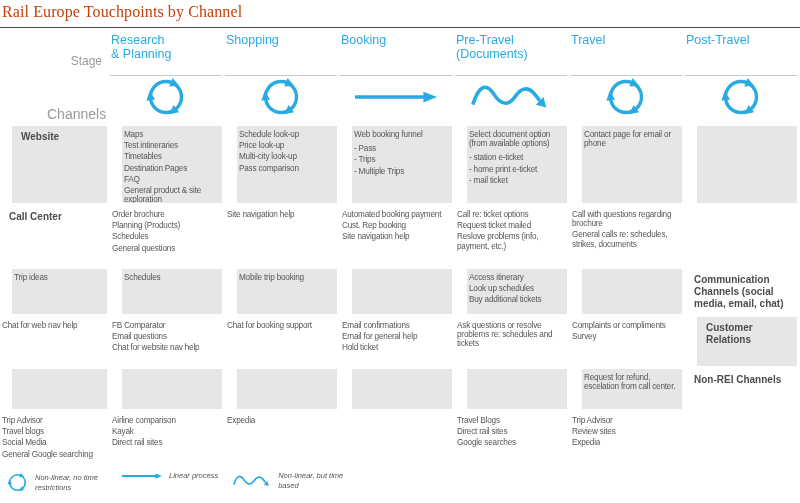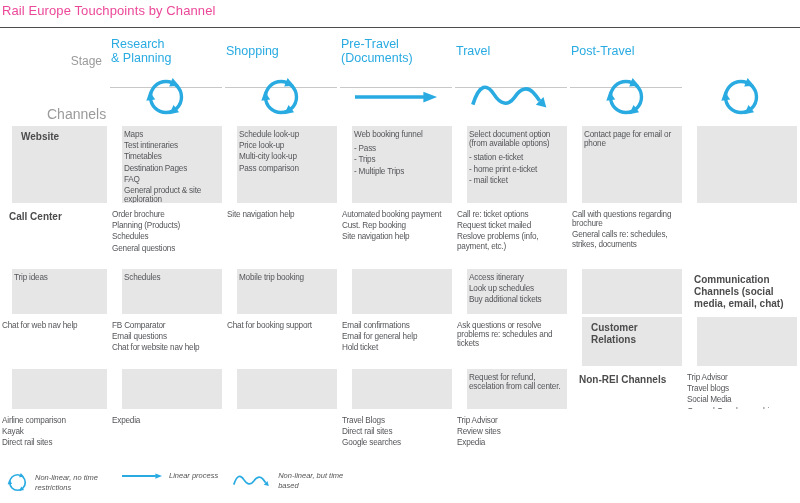--- a/index.html
+++ b/index.html
@@ -1,23 +1,23 @@
 <!DOCTYPE html>
 <html><head>
 <meta charset="utf-8">
 <style>
   html,body{margin:0;padding:0;background:#fff;}
   body{width:800px;height:503px;overflow:hidden;font-family:"Liberation Sans",sans-serif;}
   .page{position:relative;width:800px;height:503px;background:#fff;}
-  .title{position:absolute;top:3px;left:2px;font-size:13px;color:#ec4899;letter-spacing:.1px;}
+  .title{position:absolute;top:3px;left:2px;font-size:16px;color:#c2410c;letter-spacing:.1px;font-family:Liberation Serif, serif;}
   .title-rule{position:absolute;top:27px;left:0;width:800px;border-top:1px solid #4d4d4d;height:0;}
   .grid{display:grid;grid-template-columns:107px repeat(6,112px);column-gap:3px;}
   #stage-row{position:absolute;top:33px;left:0;}
   .stage-label-cell{height:35px;display:flex;align-items:flex-end;justify-content:flex-end;padding:0 5px 4px 0;color:#9a9a9a;font-size:12px;}
-  .stage-cell{height:35px;display:flex;align-items:center;border-bottom:1px solid #c8c8c8;padding:0 0 19px 1px;}
+  .stage-cell{height:35px;display:flex;align-items:flex-start;border-bottom:1px solid #c8c8c8;padding:0 0 7px 1px;}
   .stage-name{color:#29ABE2;font-size:12.5px;line-height:1.12;}
   #icon-row{position:absolute;top:71px;left:0;height:52px;}
   .channels-cell{display:flex;align-items:flex-end;color:#9a9a9a;font-size:14px;padding:0 0 1px 3px;margin-left:44px;}
   .icon-cell{height:52px;display:flex;align-items:center;justify-content:center;}
   #table{position:absolute;top:126px;left:0;row-gap:3px;}
   .gray{background:#E6E6E6;margin-left:12px;}
   .rowlabel{font-weight:bold;font-size:10px;color:#4c4c4e;padding:5px 6px 0 9px;line-height:1.2;overflow:hidden;}
   .cell{padding:4px 2px 0 2px;font-size:8.2px;letter-spacing:-0.2px;color:#55565a;overflow:hidden;}
   .item{line-height:1.12;margin-bottom:2px;}
   .item:not(.dash)+.item.dash{margin-top:5px;}
@@ -42,20 +42,25 @@
           <span style="display: block;">&amp; Planning</span>
         </div>
       </div>
       <div class="stage-cell">
         <div class="stage-name">
           <span style="display: block;">Shopping</span>
         </div>
       </div>
       <div class="stage-cell">
         <div class="stage-name">
+          <span style="display: block;">Booking</span>
+        </div>
+      </div>
+      <div class="stage-cell">
+        <div class="stage-name">
           <span style="display: block;">Pre-Travel</span>
           <span style="display: block;">(Documents)</span>
         </div>
       </div>
       <div class="stage-cell">
         <div class="stage-name">
           <span style="display: block;">Travel</span>
         </div>
       </div>
       <div class="stage-cell">
@@ -208,20 +213,24 @@
       <div class="cell">
         <div class="item">Chat for booking support</div>
       </div>
       <div class="cell">
         <div class="item">Email confirmations</div>
         <div class="item">Email for general help</div>
         <div class="item">Hold ticket</div>
       </div>
       <div class="cell">
         <div class="item">Ask questions or resolve problems re: schedules and tickets</div>
+      </div>
+      <div class="cell">
+        <div class="item">Complaints or compliments</div>
+        <div class="item">Survey</div>
       </div>
       <div class="rowlabel gray">Customer Relations</div>
       <div class="cell gray"></div>
       <div class="cell gray"></div>
       <div class="cell gray"></div>
       <div class="cell gray"></div>
       <div class="cell gray"></div>
       <div class="cell gray">
         <div class="item">Request for refund, escelation from call center.</div>
       </div>

